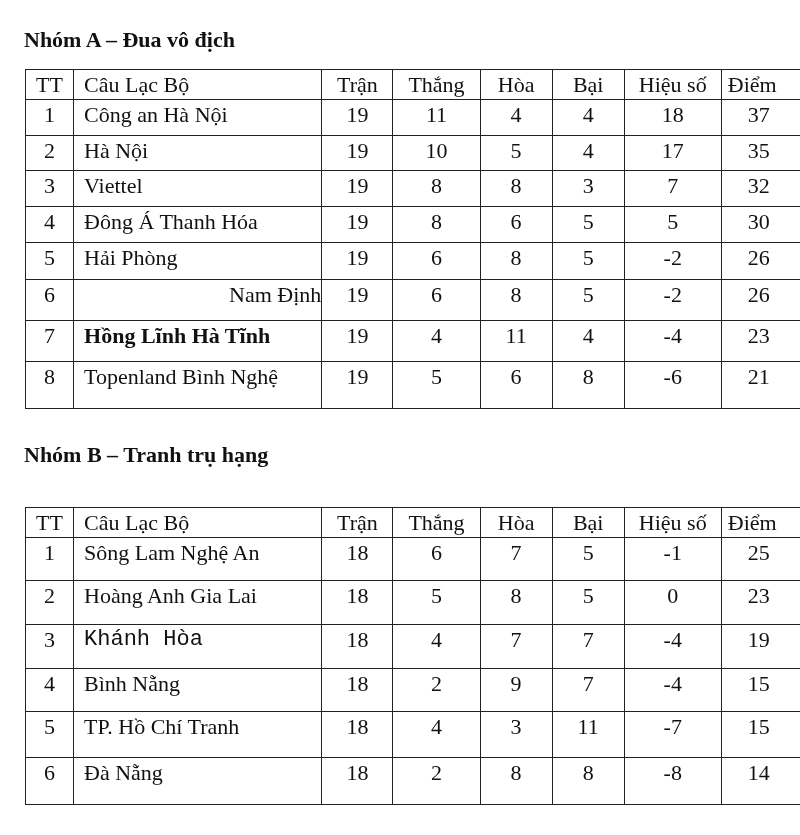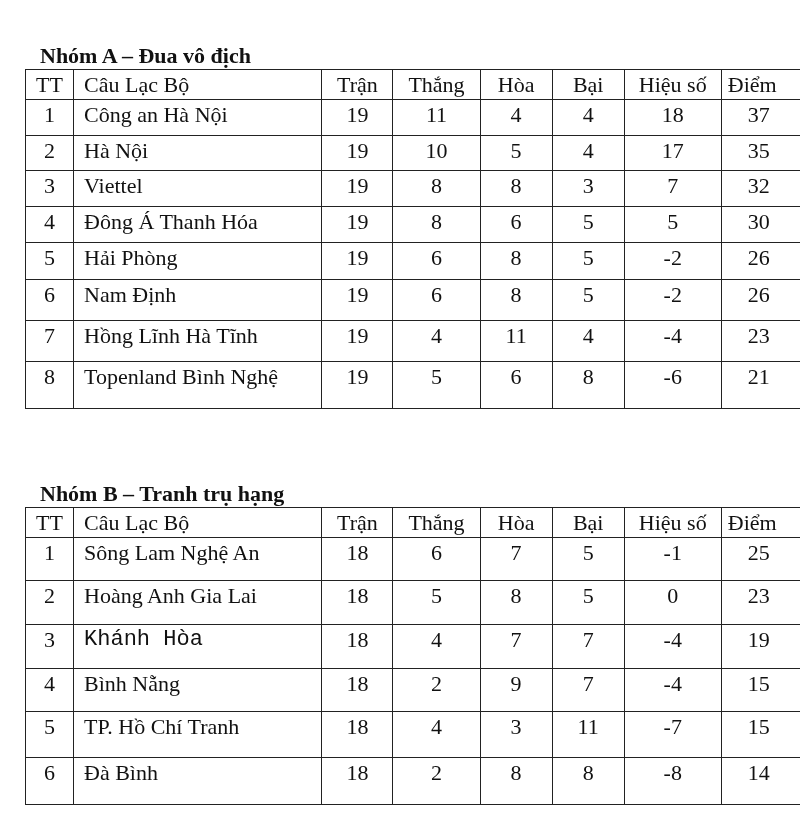--- a/index.html
+++ b/index.html
@@ -14,25 +14,25 @@
       overflow: hidden;
       font-family: "Liberation Serif", "DejaVu Serif", serif;
       color: #111111;
     }
     .group-title {
       position: absolute;
       left: 24px;
       font-weight: bold;
       font-size: 22px;
       line-height: 26px;
-      margin: 16px;
+      margin: 0;
       white-space: nowrap;
     }
     #title-a { top: 27px; }
-    #title-b { top: 465px; }
+    #title-b { top: 442px; }
 
     table.standings {
       position: absolute;
       left: 25px;
       width: 790px;
       border-collapse: collapse;
       table-layout: fixed;
       font-size: 22px;
     }
     #table-a { top: 69px; }
@@ -144,31 +144,31 @@
         <td class="l" style="height: 36px;">Hải Phòng</td>
         <td class="c" style="height: 36px;">19</td>
         <td class="c" style="height: 36px;">6</td>
         <td class="c" style="height: 36px;">8</td>
         <td class="c" style="height: 36px;">5</td>
         <td class="c" style="height: 36px;">-2</td>
         <td class="diem-cell" style="height: 36px;">26</td>
       </tr>
       <tr>
         <td class="c" style="height: 40px;">6</td>
-        <td class="l" style="height: 40px;">Nam Định</td>
+        <td class="l" style="height: 40px; text-align: right;">Nam Định</td>
         <td class="c" style="height: 40px;">19</td>
         <td class="c" style="height: 40px;">6</td>
         <td class="c" style="height: 40px;">8</td>
         <td class="c" style="height: 40px;">5</td>
         <td class="c" style="height: 40px;">-2</td>
         <td class="diem-cell" style="height: 40px;">26</td>
       </tr>
       <tr>
         <td class="c" style="height: 40px;">7</td>
-        <td class="l" style="height: 40px;">Hồng Lĩnh Hà Tĩnh</td>
+        <td class="l" style="height: 40px; font-weight: bold;">Hồng Lĩnh Hà Tĩnh</td>
         <td class="c" style="height: 40px;">19</td>
         <td class="c" style="height: 40px;">4</td>
         <td class="c" style="height: 40px;">11</td>
         <td class="c" style="height: 40px;">4</td>
         <td class="c" style="height: 40px;">-4</td>
         <td class="diem-cell" style="height: 40px;">23</td>
       </tr>
       <tr>
         <td class="c" style="height: 46px;">8</td>
         <td class="l" style="height: 46px;">Topenland Bình Nghệ</td>
@@ -253,21 +253,21 @@
         <td class="l" style="height: 45px;">TP. Hồ Chí Tranh</td>
         <td class="c" style="height: 45px;">18</td>
         <td class="c" style="height: 45px;">4</td>
         <td class="c" style="height: 45px;">3</td>
         <td class="c" style="height: 45px;">11</td>
         <td class="c" style="height: 45px;">-7</td>
         <td class="diem-cell" style="height: 45px;">15</td>
       </tr>
       <tr>
         <td class="c" style="height: 46px;">6</td>
-        <td class="l" style="height: 46px;">Đà Bình</td>
+        <td class="l" style="height: 46px;">Đà Nẵng</td>
         <td class="c" style="height: 46px;">18</td>
         <td class="c" style="height: 46px;">2</td>
         <td class="c" style="height: 46px;">8</td>
         <td class="c" style="height: 46px;">8</td>
         <td class="c" style="height: 46px;">-8</td>
         <td class="diem-cell" style="height: 46px;">14</td>
       </tr>
     </tbody>
 </table>
 

